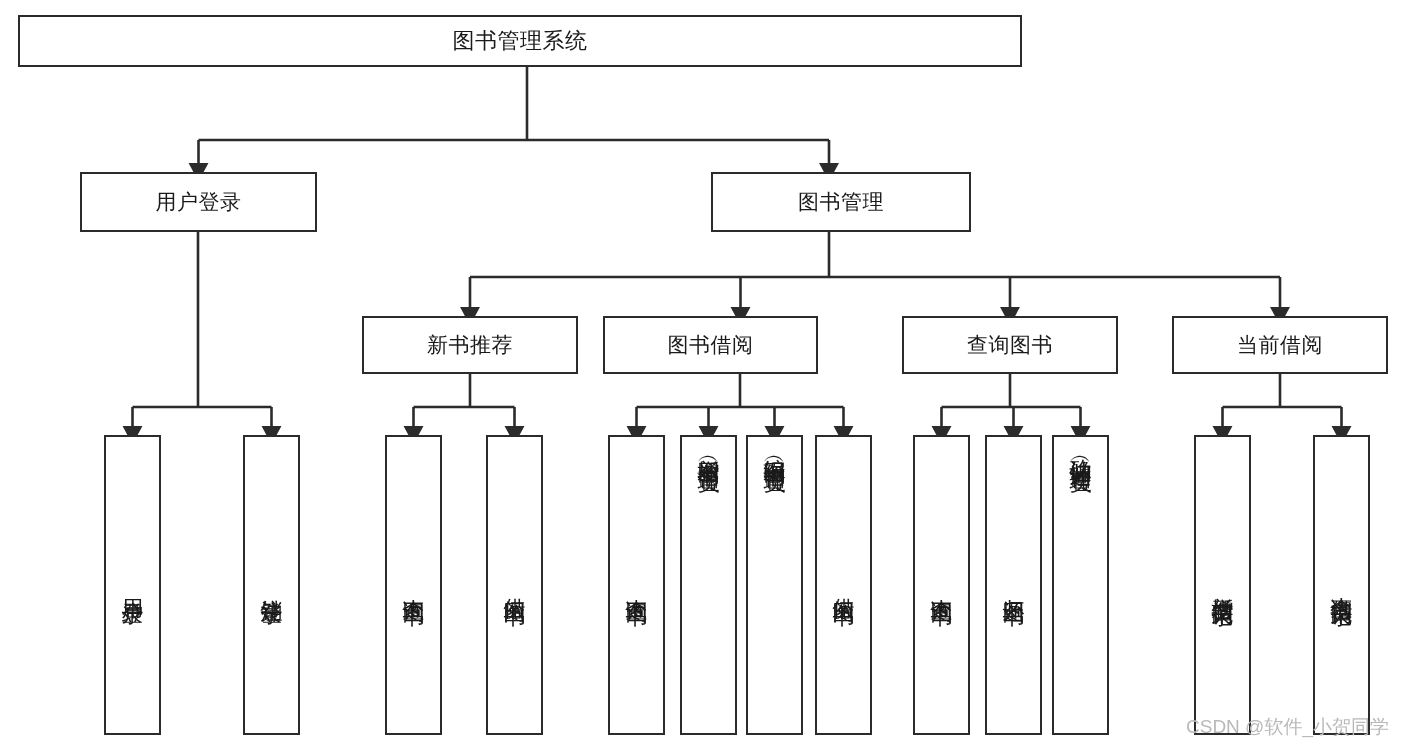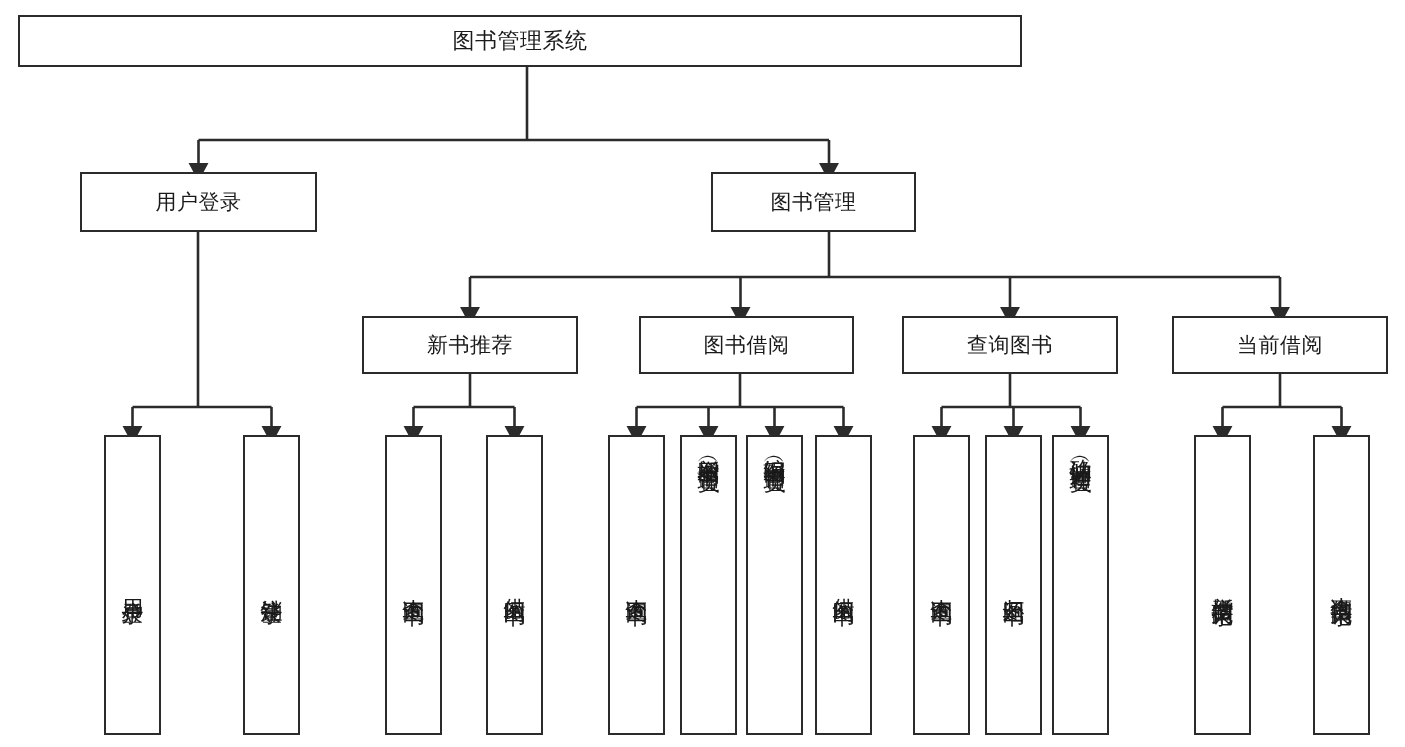--- a/index.html
+++ b/index.html
@@ -115,27 +115,27 @@
         <path d="M1341.5,407 L1341.5,434" marker-end="url(#arrowhead)"></path>
       </g>
   </svg>
   <div id="node-layer">
       <div class="node node-h node-root" style="left: 18px; top: 15px; width: 1004px; height: 52px;">
         <span>图书管理系统</span>
       </div>
       <div class="node node-h" style="left: 80px; top: 172px; width: 237px; height: 60px;">
         <span>用户登录</span>
       </div>
-      <div class="node node-h" style="left: 711px; top: 172px; width: 205px; height: 60px; justify-content: center;">
+      <div class="node node-h" style="left: 711px; top: 172px; width: 260px; height: 60px; justify-content: center;">
         <span>图书管理</span>
       </div>
       <div class="node node-h" style="left: 362px; top: 316px; width: 216px; height: 58px;">
         <span>新书推荐</span>
       </div>
-      <div class="node node-h" style="left: 639px; top: 316px; width: 215px; height: 58px;">
+      <div class="node node-h" style="left: 603px; top: 316px; width: 215px; height: 58px;">
         <span>图书借阅</span>
       </div>
       <div class="node node-h" style="left: 902px; top: 316px; width: 216px; height: 58px;">
         <span>查询图书</span>
       </div>
       <div class="node node-h" style="left: 1172px; top: 316px; width: 216px; height: 58px;">
         <span>当前借阅</span>
       </div>
       <div class="node node-v" style="left: 104px; top: 435px; width: 57px; height: 300px;">
         <span>用户登录</span>
@@ -170,13 +170,14 @@
       <div class="node node-v topalign" style="left: 1052px; top: 435px; width: 57px; height: 300px;">
         <span>确认归还（管理员）</span>
       </div>
       <div class="node node-v" style="left: 1194px; top: 435px; width: 57px; height: 300px;">
         <span>新增借阅记录</span>
       </div>
       <div class="node node-v" style="left: 1313px; top: 435px; width: 57px; height: 300px;">
         <span>查询借阅记录</span>
       </div>
     </div>
+  <div class="watermark">CSDN @软件_小贺同学</div>
 </div>
 
 </body></html>

